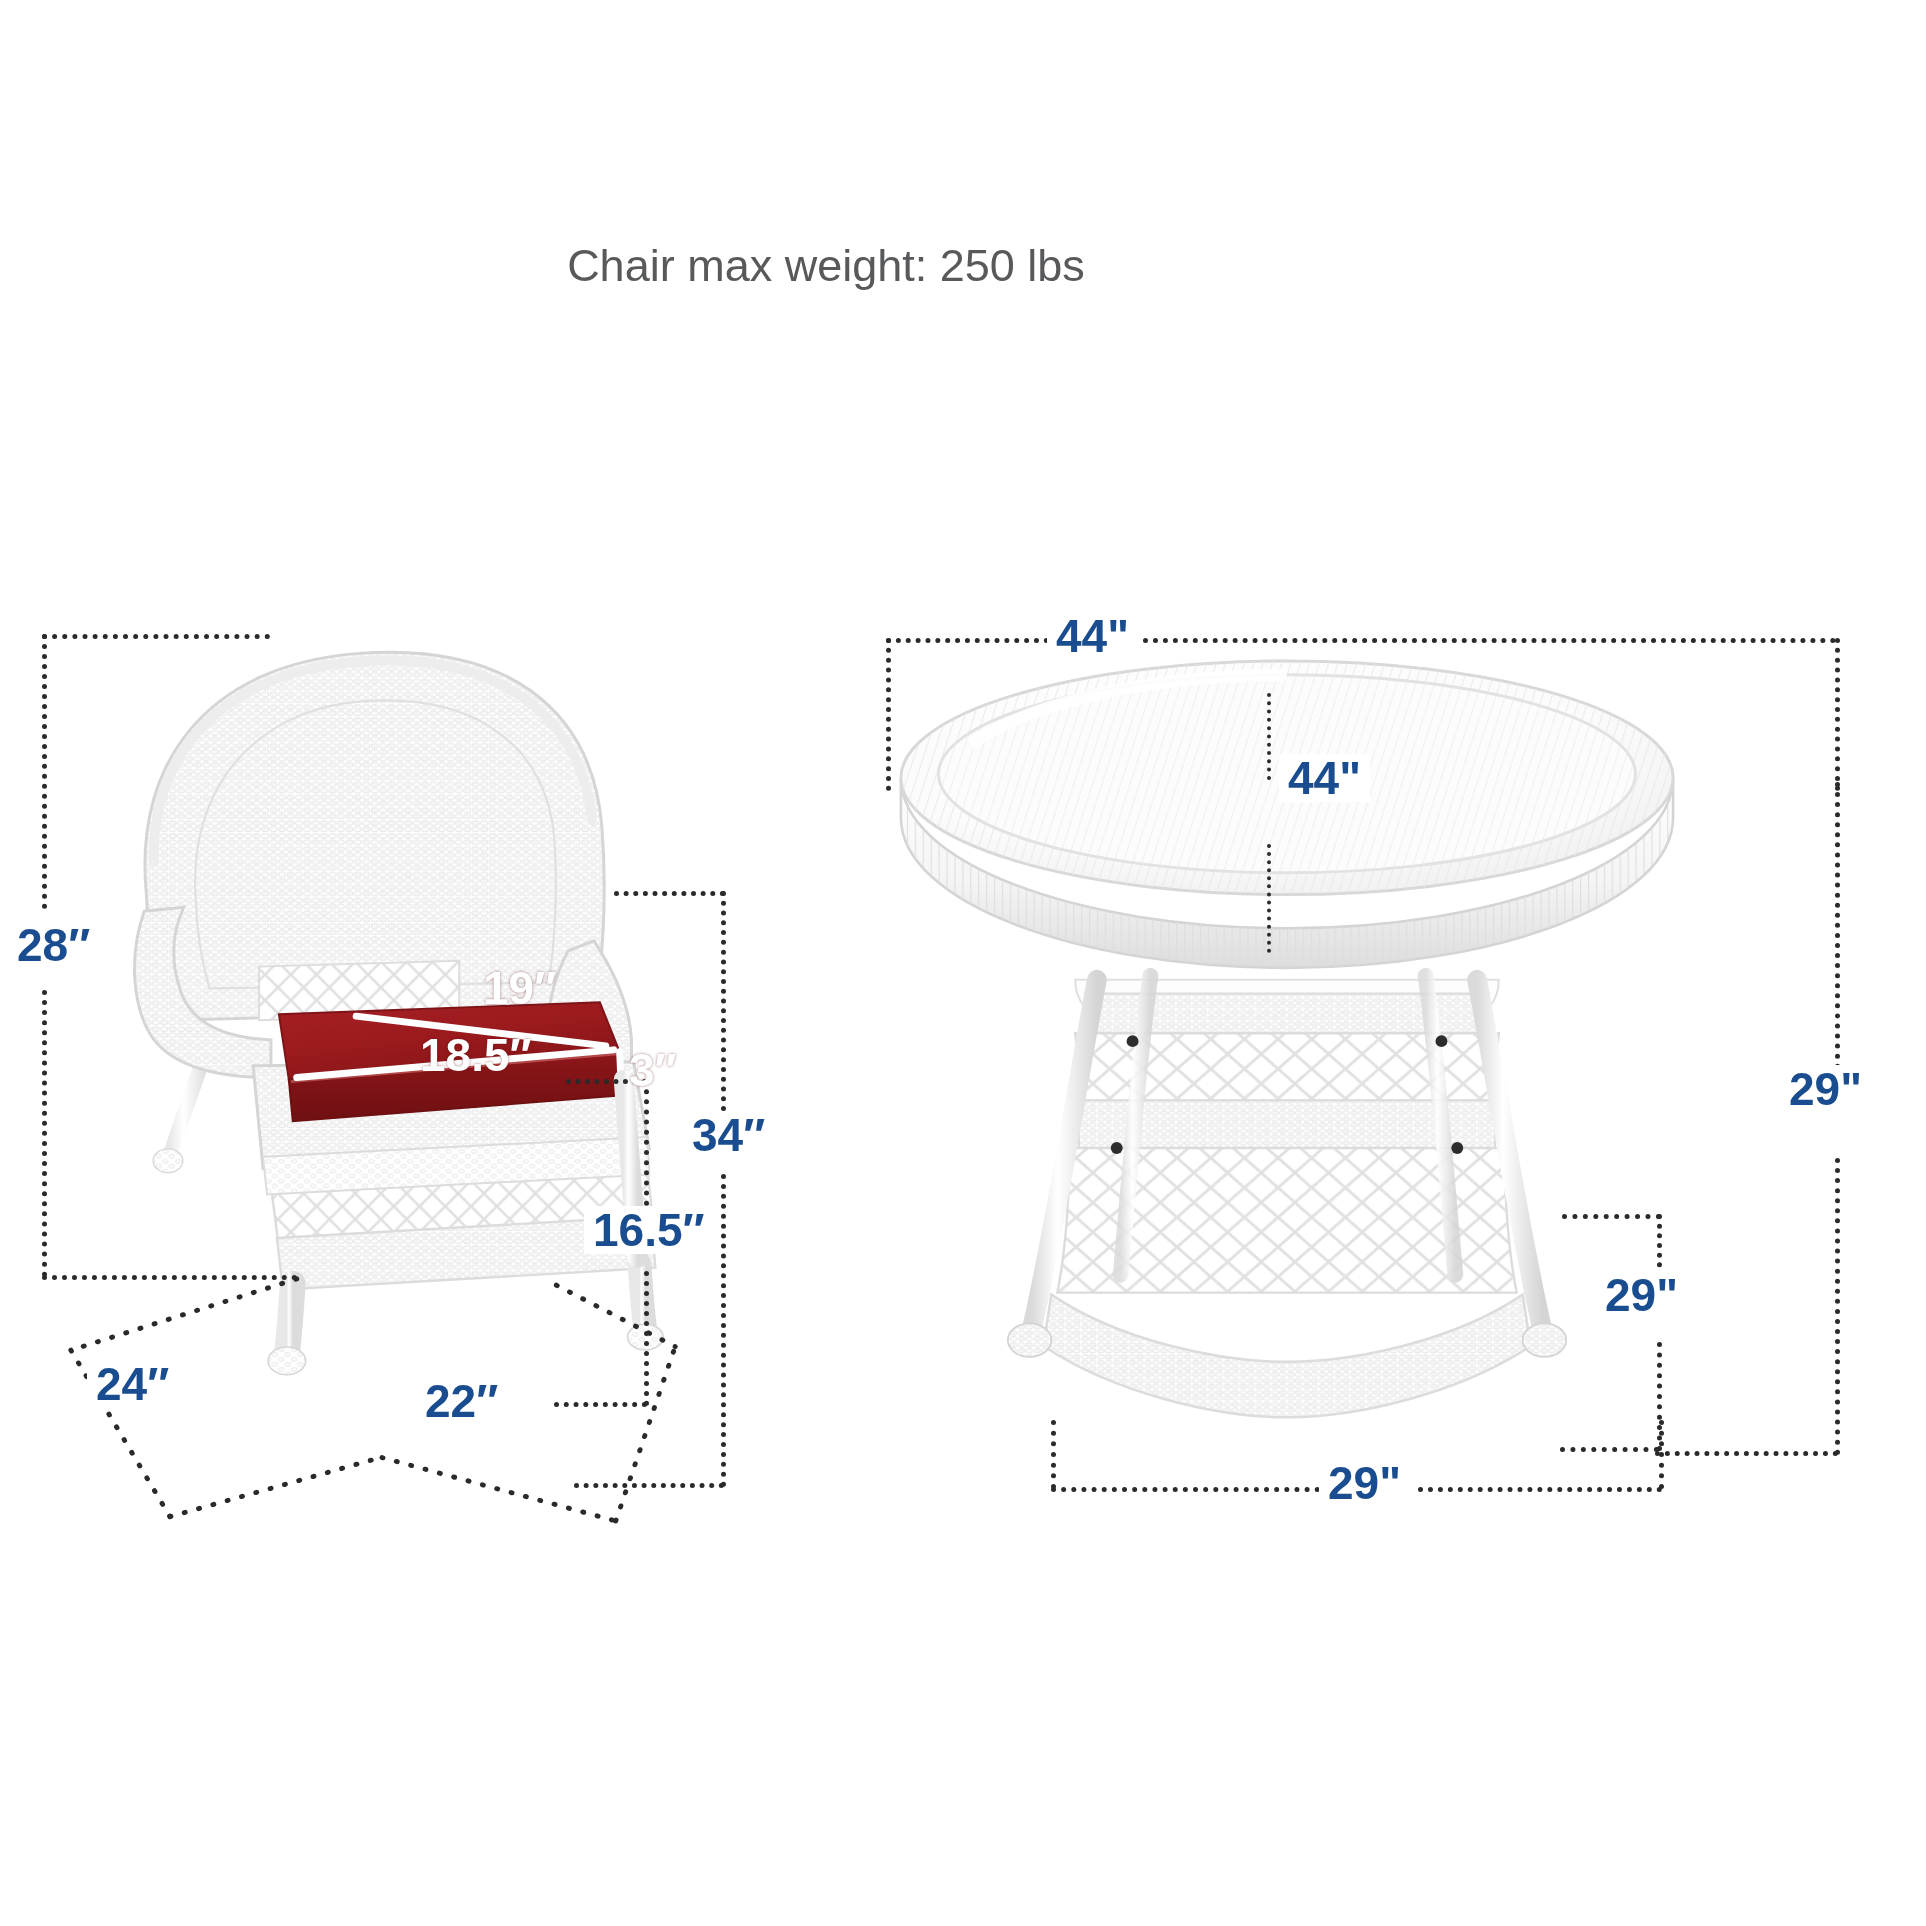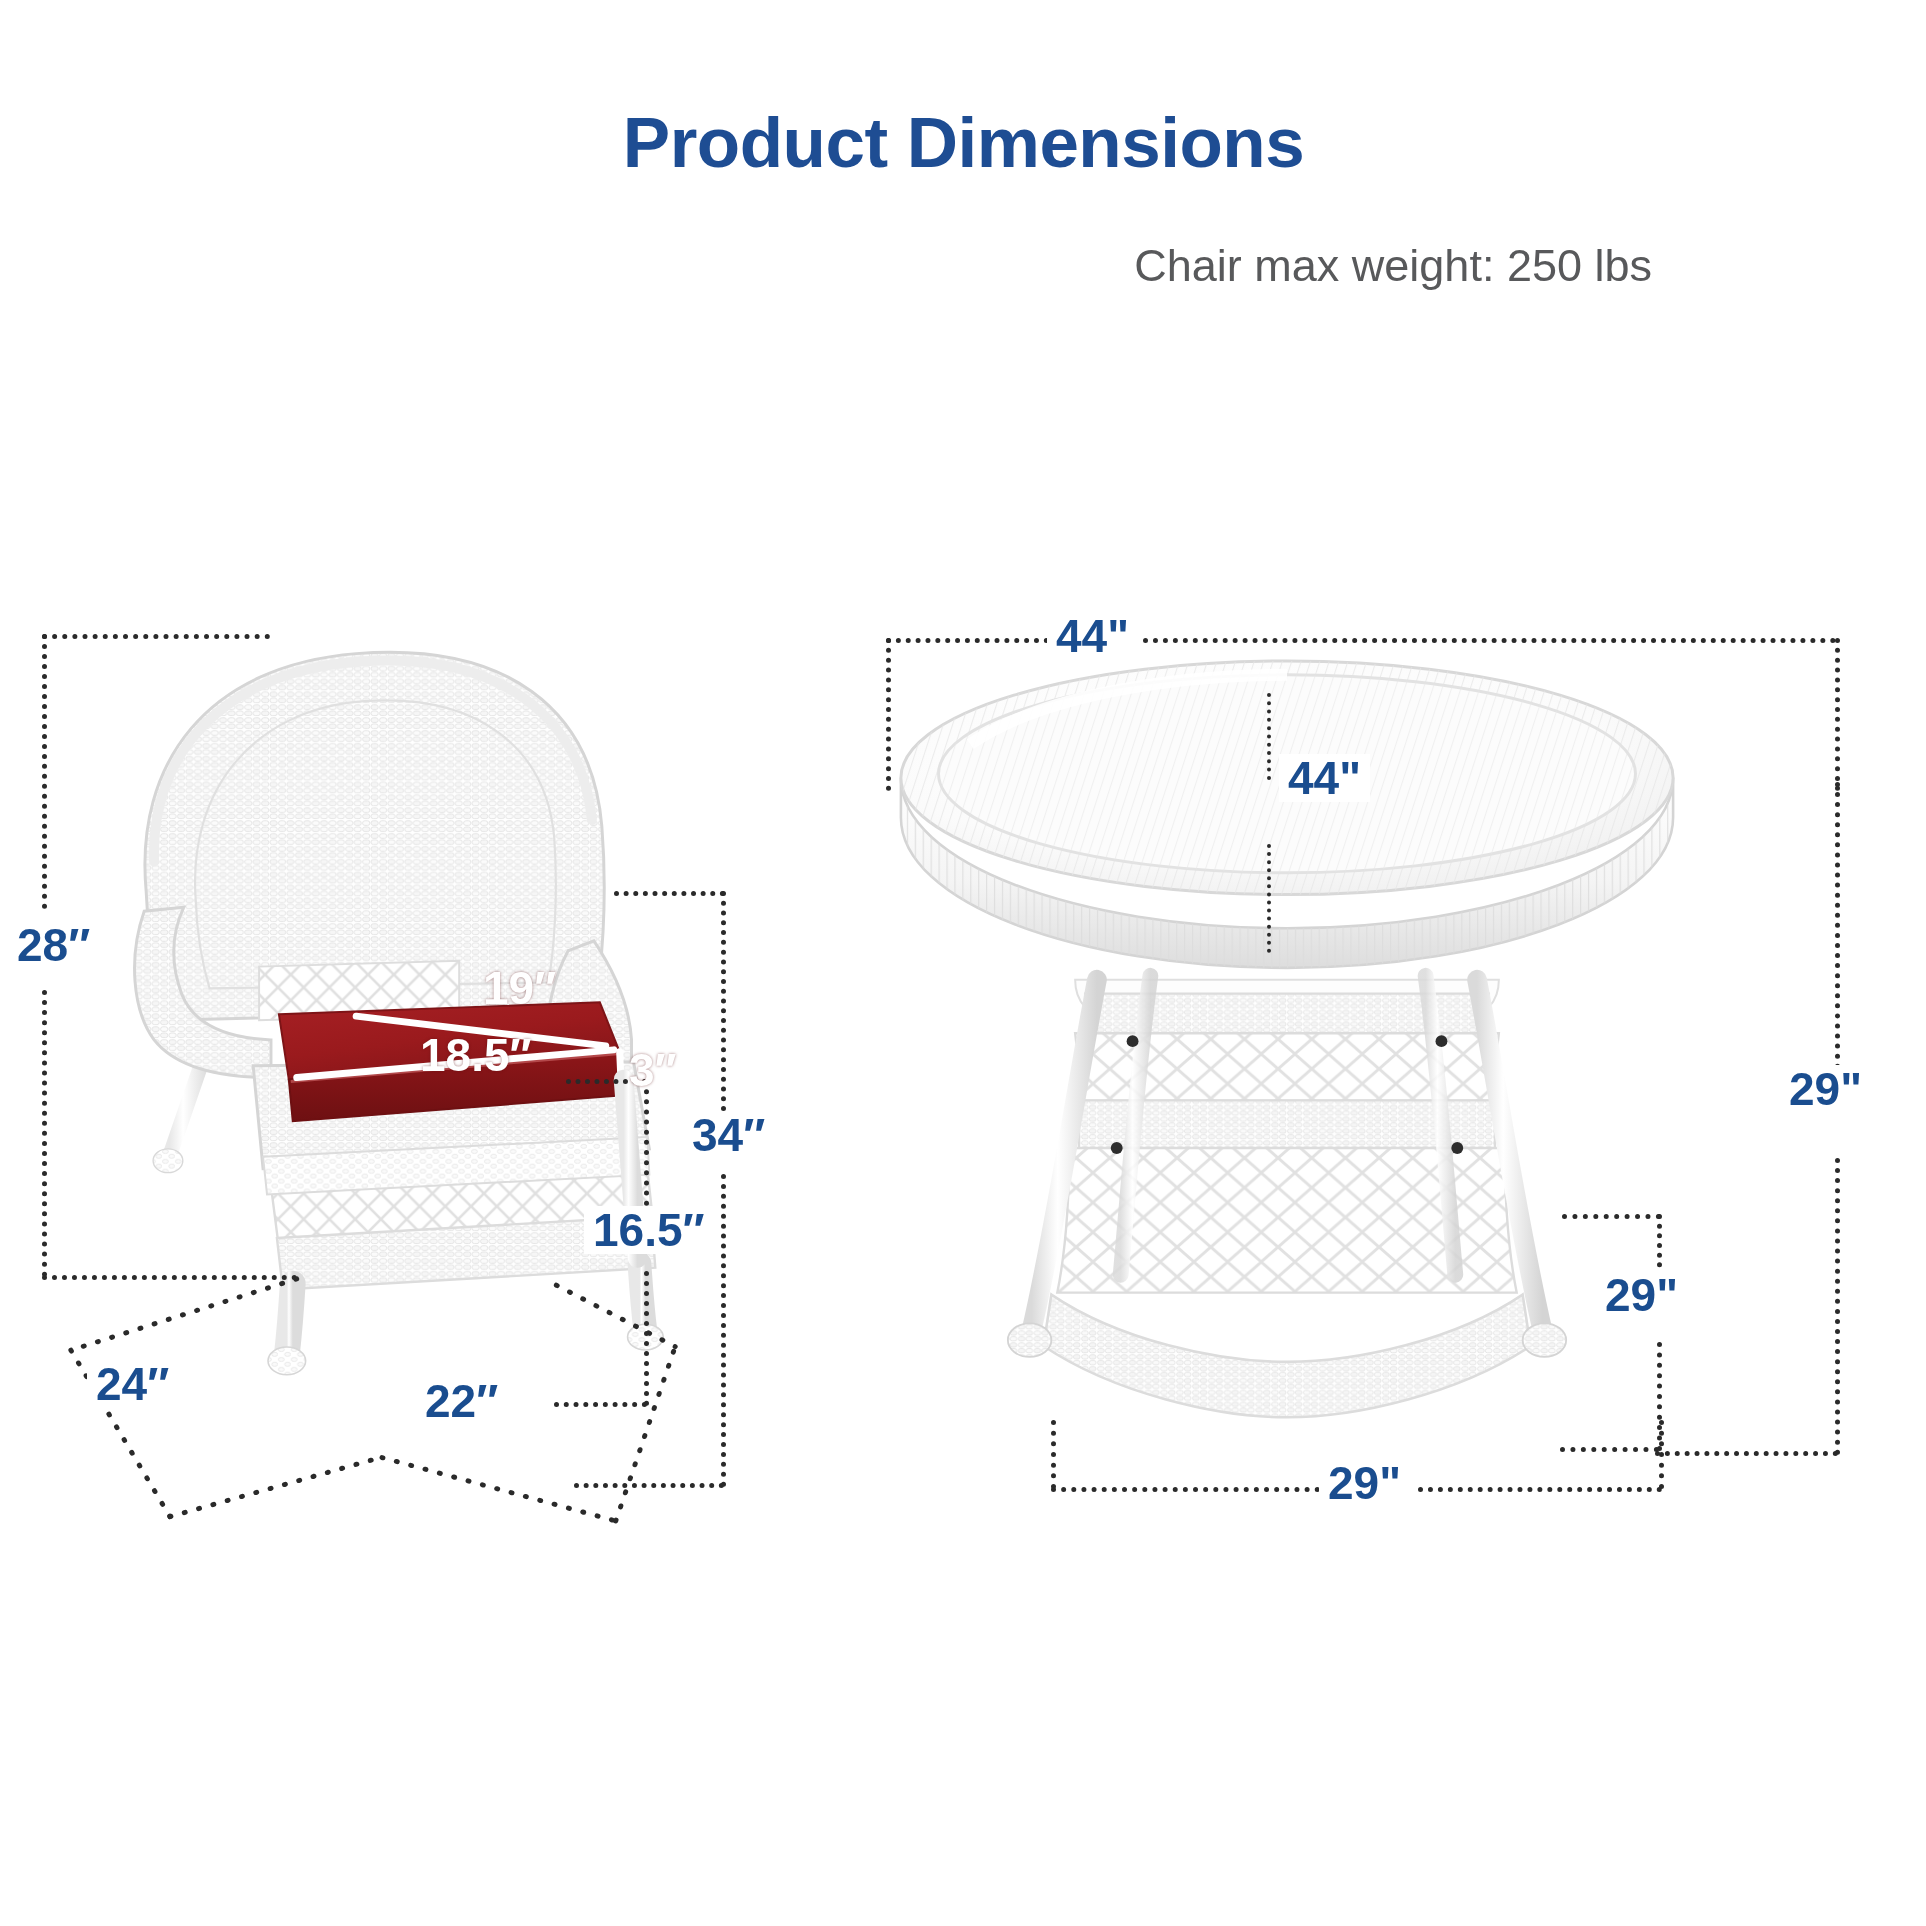--- a/index.html
+++ b/index.html
@@ -32,21 +32,21 @@
     font-weight: bold;
     color: #1e4d93;
     letter-spacing: -0.5px;
     line-height: 1;
   }
   .page-subtitle {
     position: absolute;
     left: 0;
     top: 243px;
     width: 1652px;
-    text-align: right;
+    text-align: center;
     font-size: 45px;
     font-weight: normal;
     color: #58595b;
     line-height: 1;
   }
 
   
   .dim {
     position: absolute;
     color: #1a4d8f;
@@ -92,21 +92,20 @@
 
   
   .art { position: absolute; z-index: 10; }
   svg.art { overflow: visible; }
 </style>
 </head>
 <body>
 
 <div id="stage">
 
-  <div class="page-title">Product Dimensions</div>
   <div class="page-subtitle">Chair max weight:  250 lbs</div>
 
   <svg class="art" style="left:59px; top:614px;" width="733" height="733" viewBox="0 0 740 740">
     <defs>
 
       <pattern id="weaveH" width="17" height="13" patternUnits="userSpaceOnUse">
         <rect width="17" height="13" fill="#ffffff"></rect>
         <rect x="0.6" y="0.8" width="7.2" height="4.6" rx="2.2" fill="#fbfbfb" stroke="#e2e2e2" stroke-width="0.9"></rect>
         <rect x="9" y="0.8" width="7.2" height="4.6" rx="2.2" fill="#f6f6f6" stroke="#e2e2e2" stroke-width="0.9"></rect>
         <rect x="0.6" y="7" width="7.2" height="4.6" rx="2.2" fill="#f6f6f6" stroke="#e2e2e2" stroke-width="0.9"></rect>

